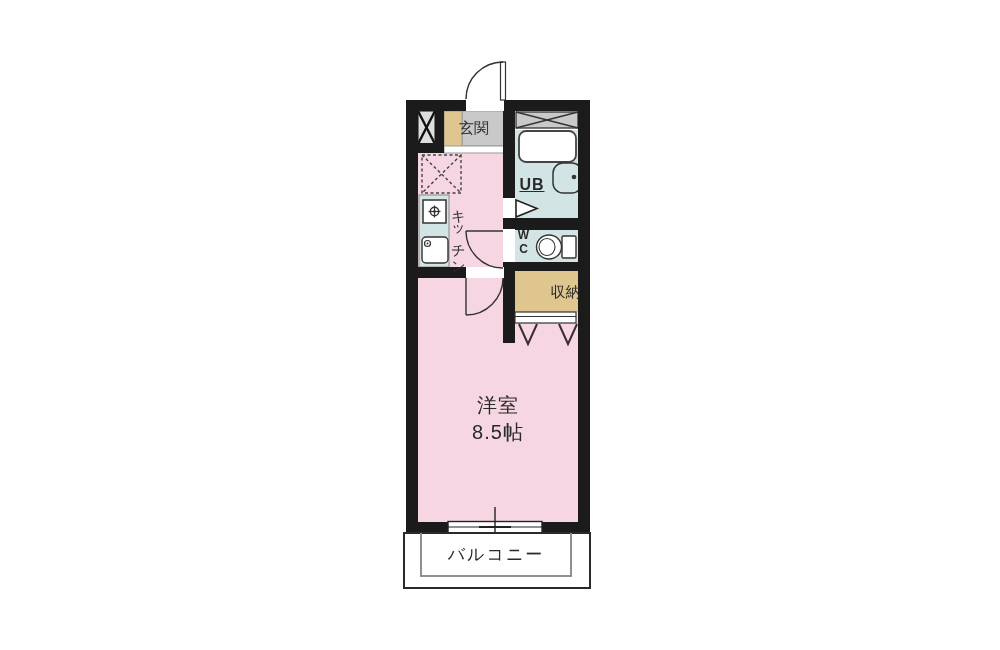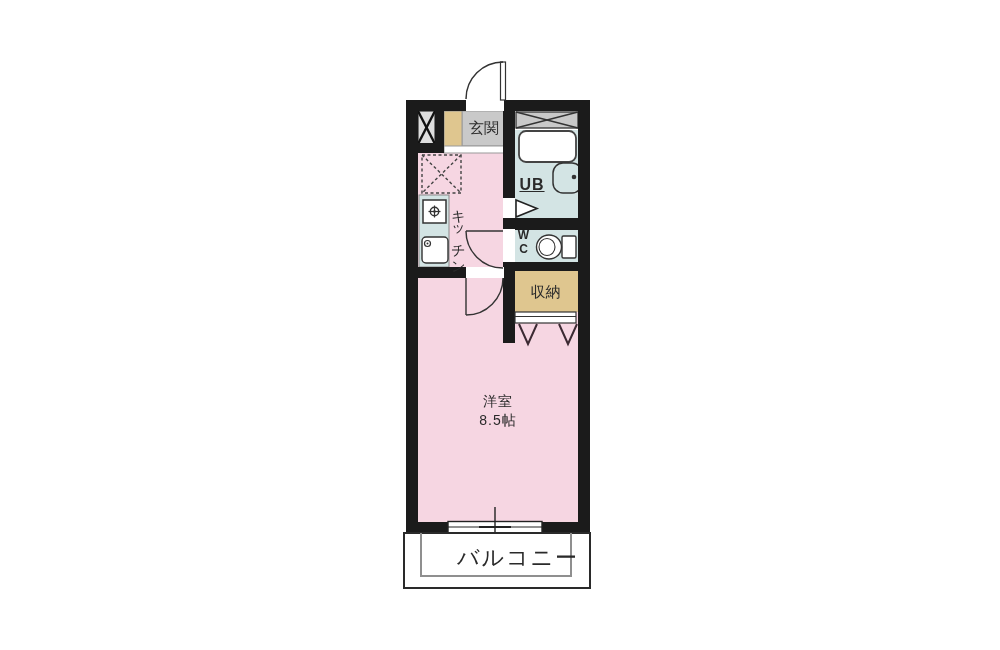--- a/index.html
+++ b/index.html
@@ -10,30 +10,30 @@
     --entry-gray:#c9c9c9;
     --outline:#333333;
   }
   html,body{margin:0;padding:0;background:#ffffff;}
   .canvas{
     position:relative;width:1000px;height:650px;background:#ffffff;overflow:hidden;
     font-family:"Liberation Sans","DejaVu Sans",sans-serif;color:#2a2a2a;
   }
   .plan-svg{position:absolute;left:0;top:0;}
   .lbl{position:absolute;text-align:center;color:#2a2a2a;white-space:nowrap;}
-  .lbl-genkan{left:462px;top:119px;width:44px;font-size:15px;}
+  .lbl-genkan{left:452px;top:119px;width:44px;font-size:15px;}
   .lbl-ub{left:515px;top:176px;width:34px;font-size:16px;font-weight:700;letter-spacing:1px;text-decoration:underline;}
   .lbl-wc{left:515px;top:228px;width:17px;font-size:12px;font-weight:700;line-height:1.2;}
   .lbl-wc span{display:block;}
   .lbl-kitchen{left:450px;top:196px;width:18px;height:76px;font-size:14px;
     writing-mode:vertical-rl;text-orientation:upright;letter-spacing:1px;line-height:18px;}
-  .lbl-storage{left:515px;top:283px;width:61px;font-size:15px;}
-  .lbl-room{left:448px;top:392px;width:100px;font-size:14px;line-height:1.35;letter-spacing:1px;}
+  .lbl-storage{left:515px;top:283px;width:61px;font-size:15px;padding-left:20px;}
+  .lbl-room{left:448px;top:392px;width:100px;font-size:20px;line-height:1.35;letter-spacing:1px;}
   .lbl-room span{display:block;}
-  .lbl-balcony{left:453px;top:543px;width:130px;font-size:22px;letter-spacing:2px;}
+  .lbl-balcony{left:431px;top:543px;width:130px;font-size:17px;letter-spacing:2px;}
 </style>
 </head>
 <body>
 
 <div class="canvas">
 
   <svg class="plan-svg" width="1000" height="650" viewBox="0 0 1000 650">
 
     <g>
       <rect x="418" y="146" width="88" height="132" fill="var(--room-pink)"></rect>

